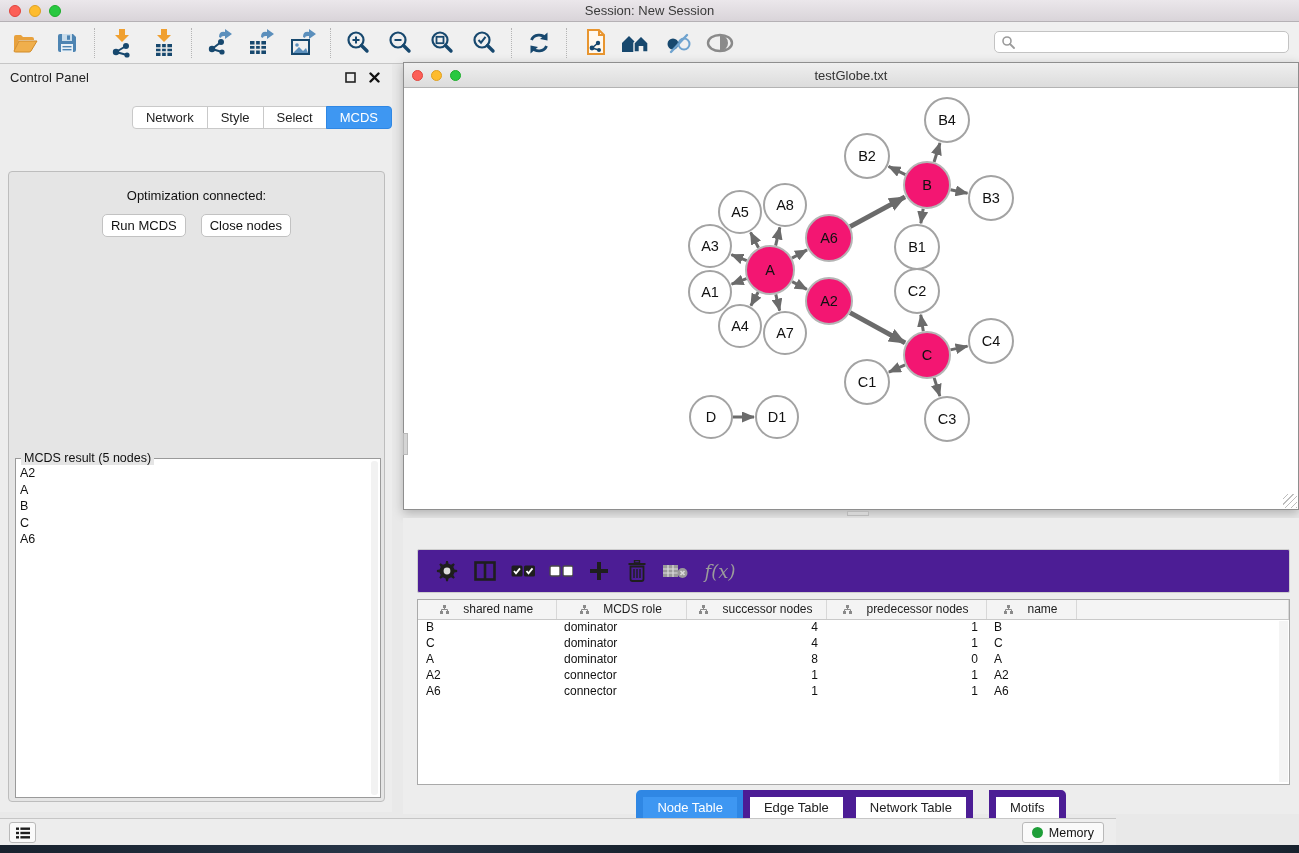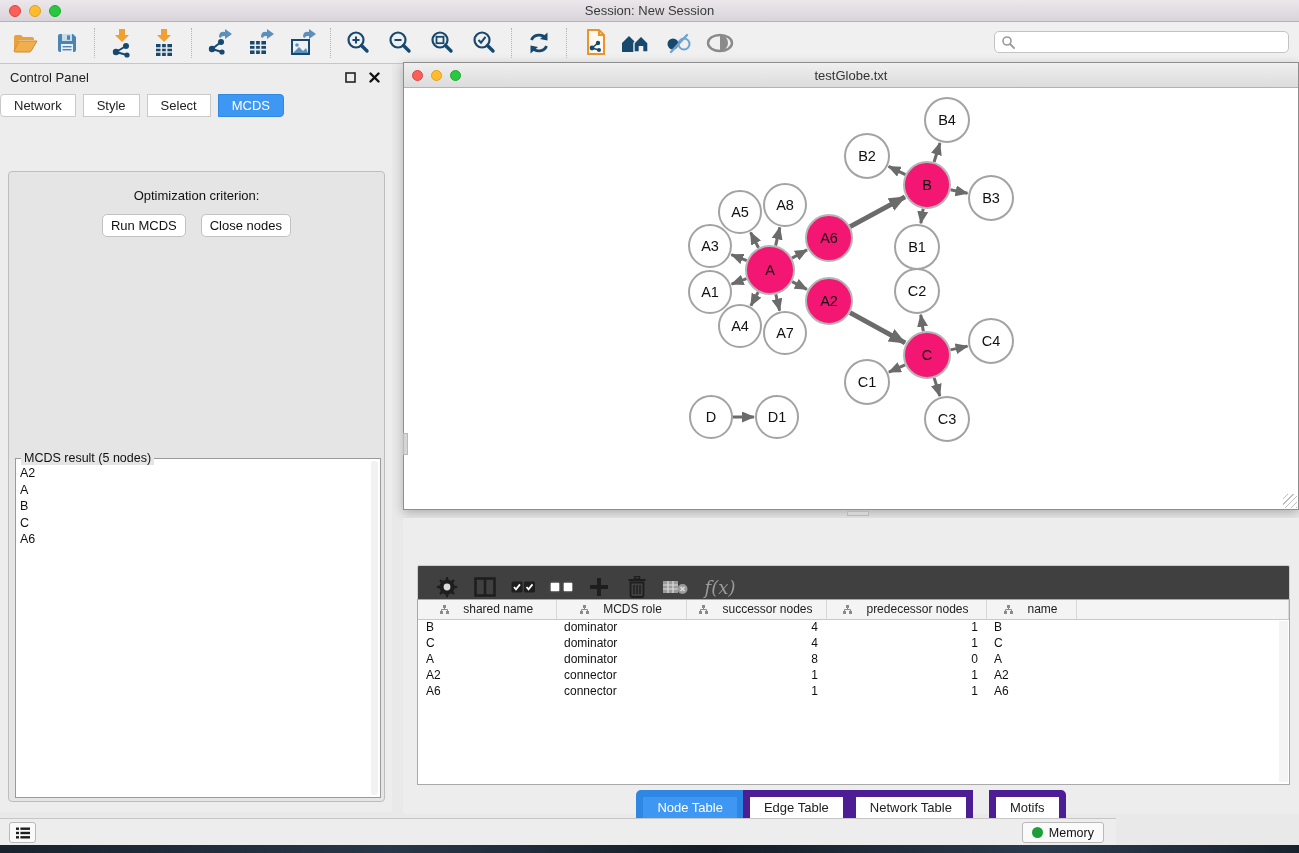--- a/index.html
+++ b/index.html
@@ -25,21 +25,21 @@
   .tsep { width:1px; height:30px; margin:0 6px; border-left:1px dotted #B5B5B5; }
   .searchbox { position:absolute; right:10px; top:9px; width:295px; height:22px; background:#FFF;
     border:1px solid #C3C3C3; border-radius:5px; display:flex; align-items:center; padding-left:6px; }
   .searchbox input { border:none; outline:none; flex:1; font-size:12px; background:transparent; margin-left:4px; }
 
   
   .control-panel { position:absolute; left:0; top:64px; width:392px; height:748px; background:#EDEDED; }
   .panel-head { height:26px; display:flex; align-items:center; padding:0 10px; }
   .panel-head .ptitle { font-size:13px; color:#222; flex:1; }
   .winbtn { width:16px; height:16px; display:flex; align-items:center; justify-content:center; margin-left:8px; cursor:pointer; }
-  .cp-tabs { display:flex; justify-content:flex-start; margin-top:4px; position:relative; z-index:2;gap:8px; }
+  .cp-tabs { display:flex; justify-content:flex-end; margin-top:16px; position:relative; z-index:2; }
   .seg { font-size:13px; padding:3px 13px; background:#FFF; border:1px solid #C9C9C9; margin-left:-1px; color:#222; cursor:pointer; }
   .seg:first-child { border-radius:4px 0 0 4px; margin-left:0; }
   .seg:last-child { border-radius:0 4px 4px 0; }
   .seg.sel { background:#3E97F2; border-color:#2F87E4; color:#FFF; }
   .cp-body { position:absolute; left:8px; right:7px; top:107px; bottom:10px;
     background:#E5E5E5; border:1px solid #BDBDBD; border-radius:4px; }
   .opt-label { text-align:center; margin-top:16px; font-size:13px; color:#111; }
   .dropdown { margin:7px 34px 0 34px; height:23px; background:#FFF; border:1px solid #B6B6B6;
     border-radius:4px; display:flex; align-items:center; position:relative; cursor:pointer; }
   .dropdown .dval { flex:1; font-size:13px; color:#111; padding-left:8px; white-space:nowrap; overflow:hidden; }
@@ -66,22 +66,22 @@
   .net-title .light { width:11px; height:11px; }
   .net-title .title { position:absolute; left:0; right:0; text-align:center; font-size:13px; color:#333; }
   .net-canvas { position:absolute; left:0; top:25px; right:0; bottom:0; background:#FFF; }
   .grip-left { position:absolute; left:-1px; top:370px; width:5px; height:22px; background:#D5D5D5; border:1px solid #B9B9B9; }
   .grip-corner { position:absolute; right:1px; bottom:1px; width:14px; height:14px;
     background:repeating-linear-gradient(135deg, transparent 0 3px, #BDBDBD 3px 4px); }
   .grip-bottom { position:absolute; left:443px; bottom:-7px; width:22px; height:5px; background:#D5D5D5; border:1px solid #B9B9B9; }
 
   
   .table-panel { position:absolute; left:403px; top:518px; width:896px; height:296px; background:#EDEDED; }
-  .tp-toolbar { position:absolute; left:14px; right:9px; top:31px; height:44px; background:#404040;
-    border:1px solid #CDCDCD; border-radius:2px; display:flex; align-items:center; padding-left:14px;margin-top:16px; }
+  .tp-toolbar { position:absolute; left:14px; right:9px; top:31px; height:44px; background:#4c1d95;
+    border:1px solid #CDCDCD; border-radius:2px; display:flex; align-items:center; padding-left:14px; }
   .tp-ic { width:30px; height:30px; display:flex; align-items:center; justify-content:center; margin-right:8px; cursor:pointer; }
   .fx { font-family:"DejaVu Serif", serif; font-style:italic; font-size:18px; color:#9B9B9B; }
   .node-table { position:absolute; left:14px; right:9px; top:81px; height:186px; background:#FFF;
     border:1px solid #A9A9A9; overflow:hidden; }
   table.grid { border-collapse:collapse; width:100%; table-layout:fixed; }
   table.grid th { height:19px; background:#F4F4F4; border-bottom:1px solid #C9C9C9; border-right:1px solid #D8D8D8;
     font-size:12px; font-weight:normal; color:#222; text-align:center; cursor:pointer; }
   table.grid th .hico { display:inline-block; vertical-align:-1px; margin-right:14px; }
   table.grid td { height:16px; font-size:12px; color:#111; padding:0 8px; white-space:nowrap; }
   td.num { text-align:right; }
@@ -269,21 +269,21 @@
           </svg>
       </div>
     </div>
     <div class="cp-tabs" id="cp-tabs">
         <button class="seg">Network</button>
         <button class="seg">Style</button>
         <button class="seg">Select</button>
         <button class="seg sel">MCDS</button>
       </div>
     <div class="cp-body">
-      <div class="opt-label">Optimization criterion:</div>
+      <div class="opt-label">Optimization connected:</div>
       <div class="cp-buttons">
         <button class="mac-btn">Run MCDS</button>
         <button class="mac-btn">Close nodes</button>
       </div>
       <div class="result-box">
         <div class="result-legend">MCDS result (5 nodes)</div>
         <div class="result-list" id="mcds-list">
             <div class="result-item">A2</div>
             <div class="result-item">A</div>
             <div class="result-item">B</div>

